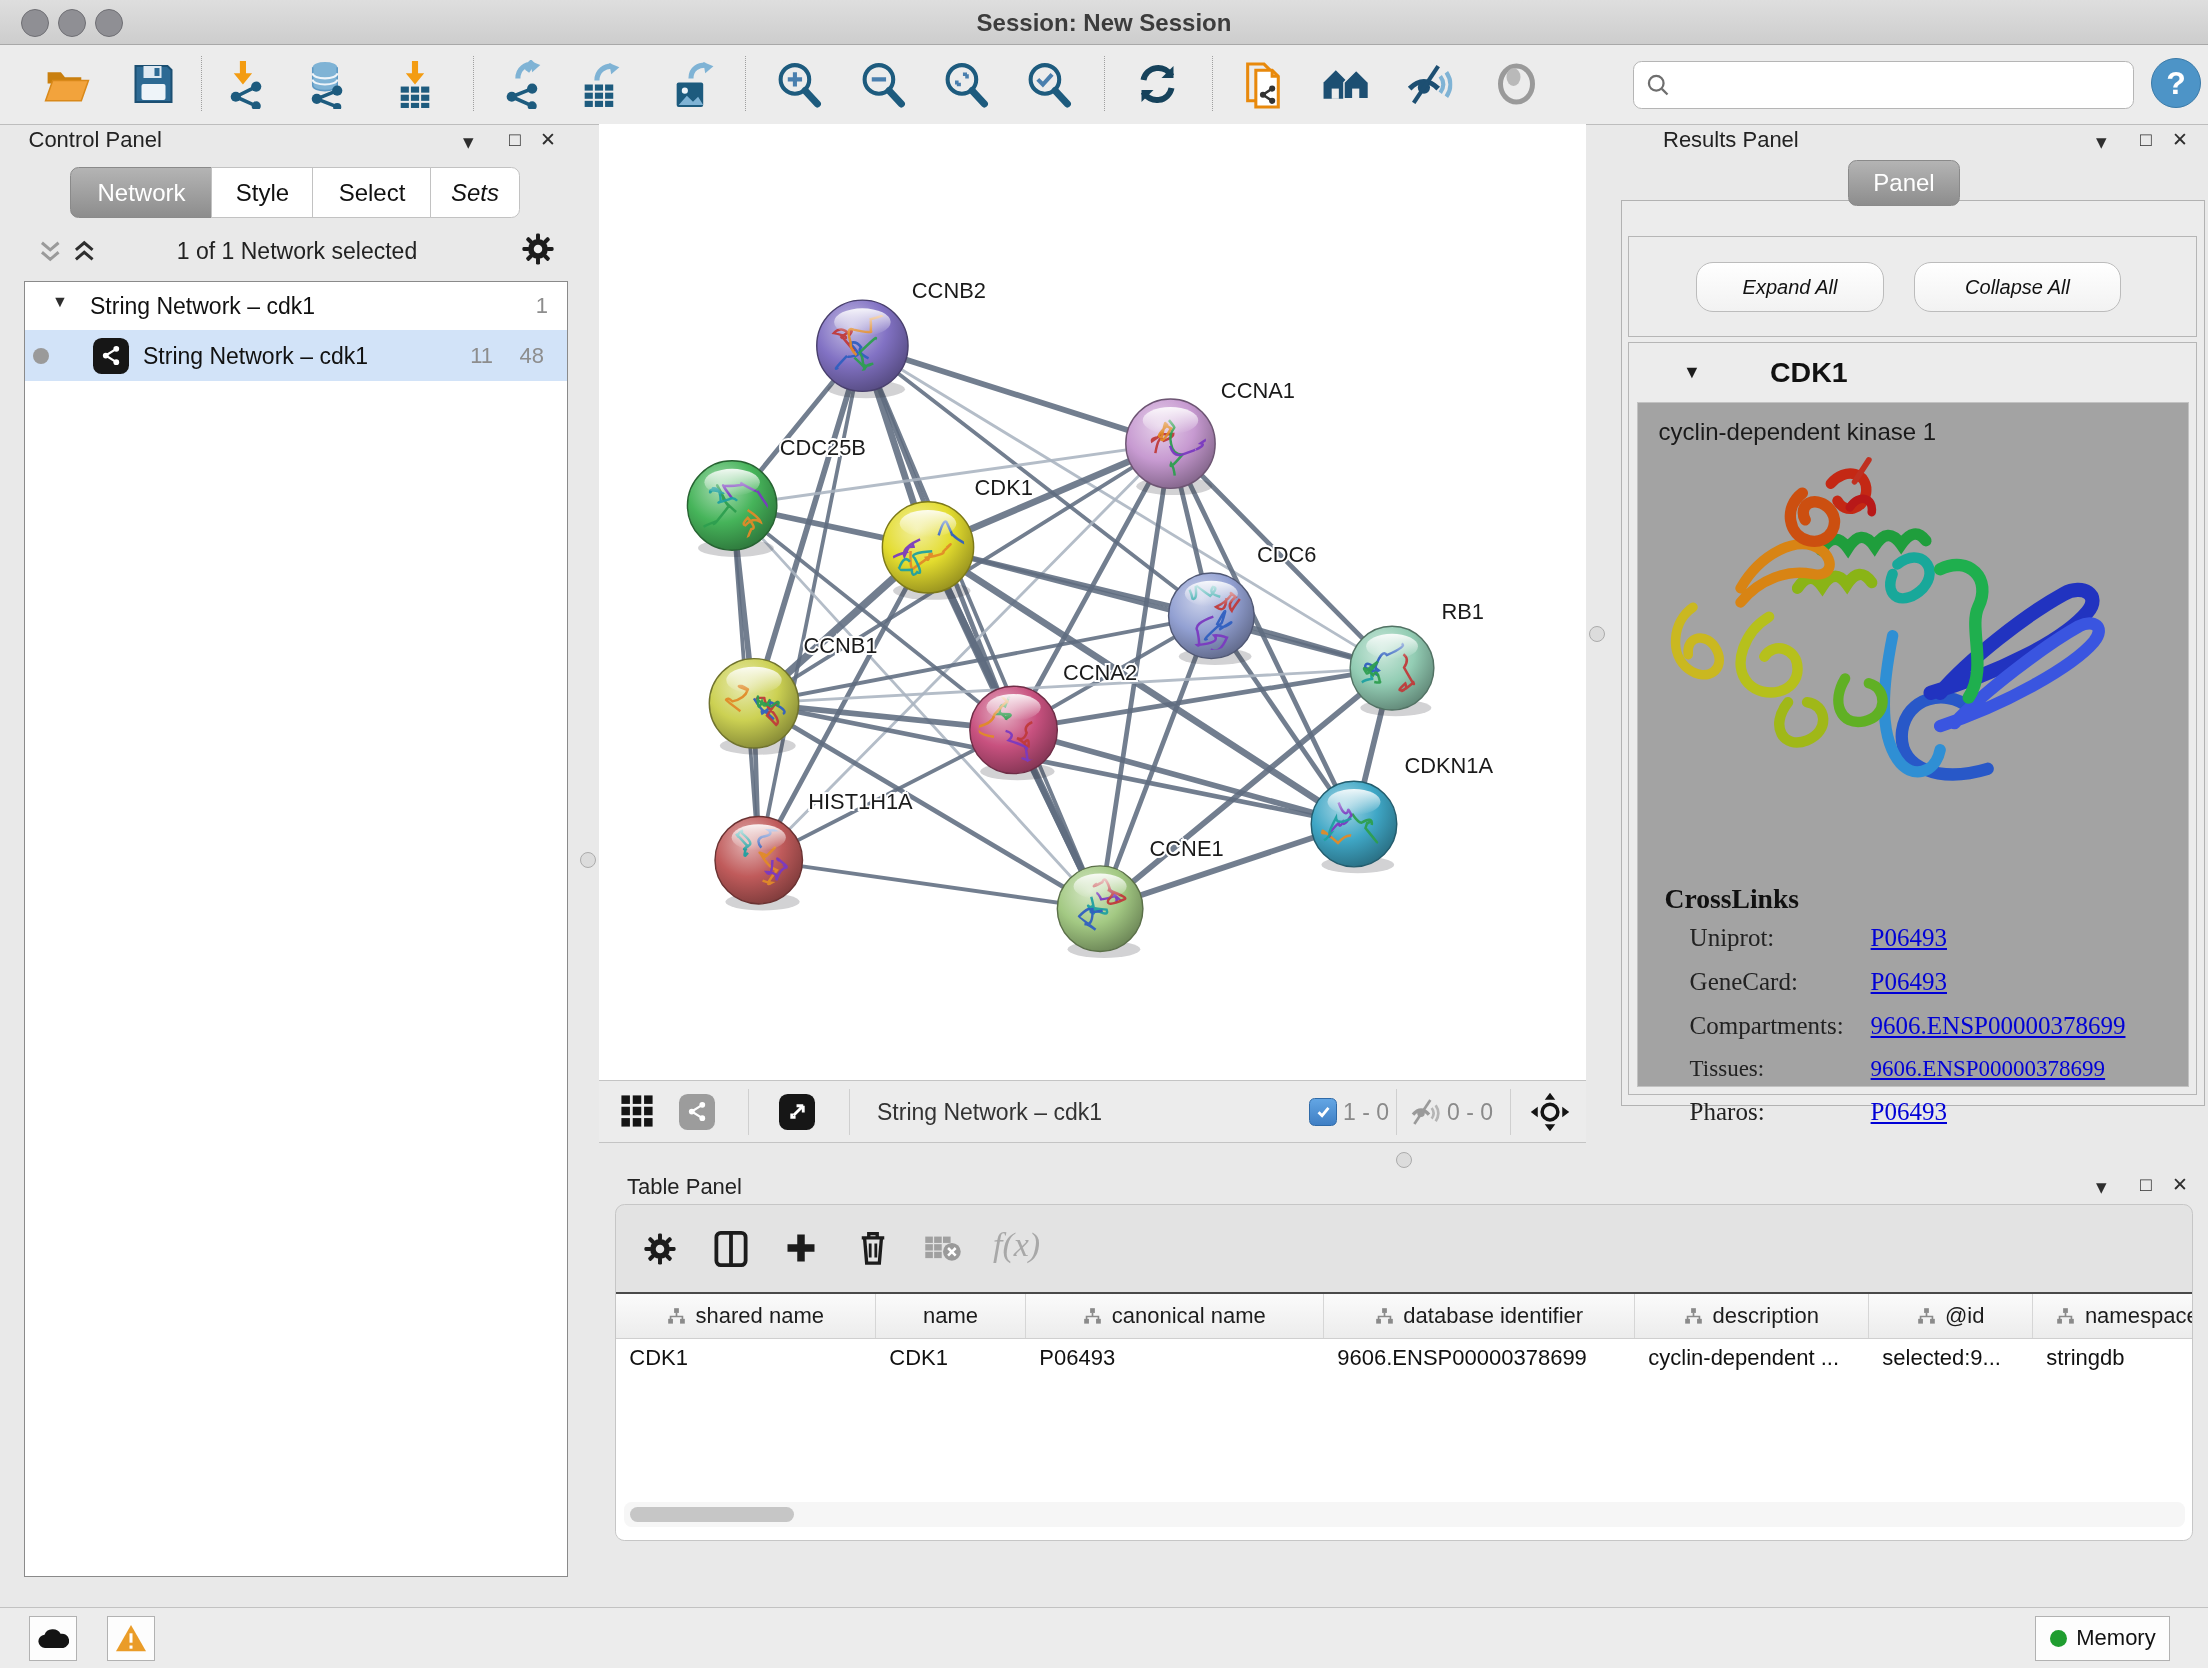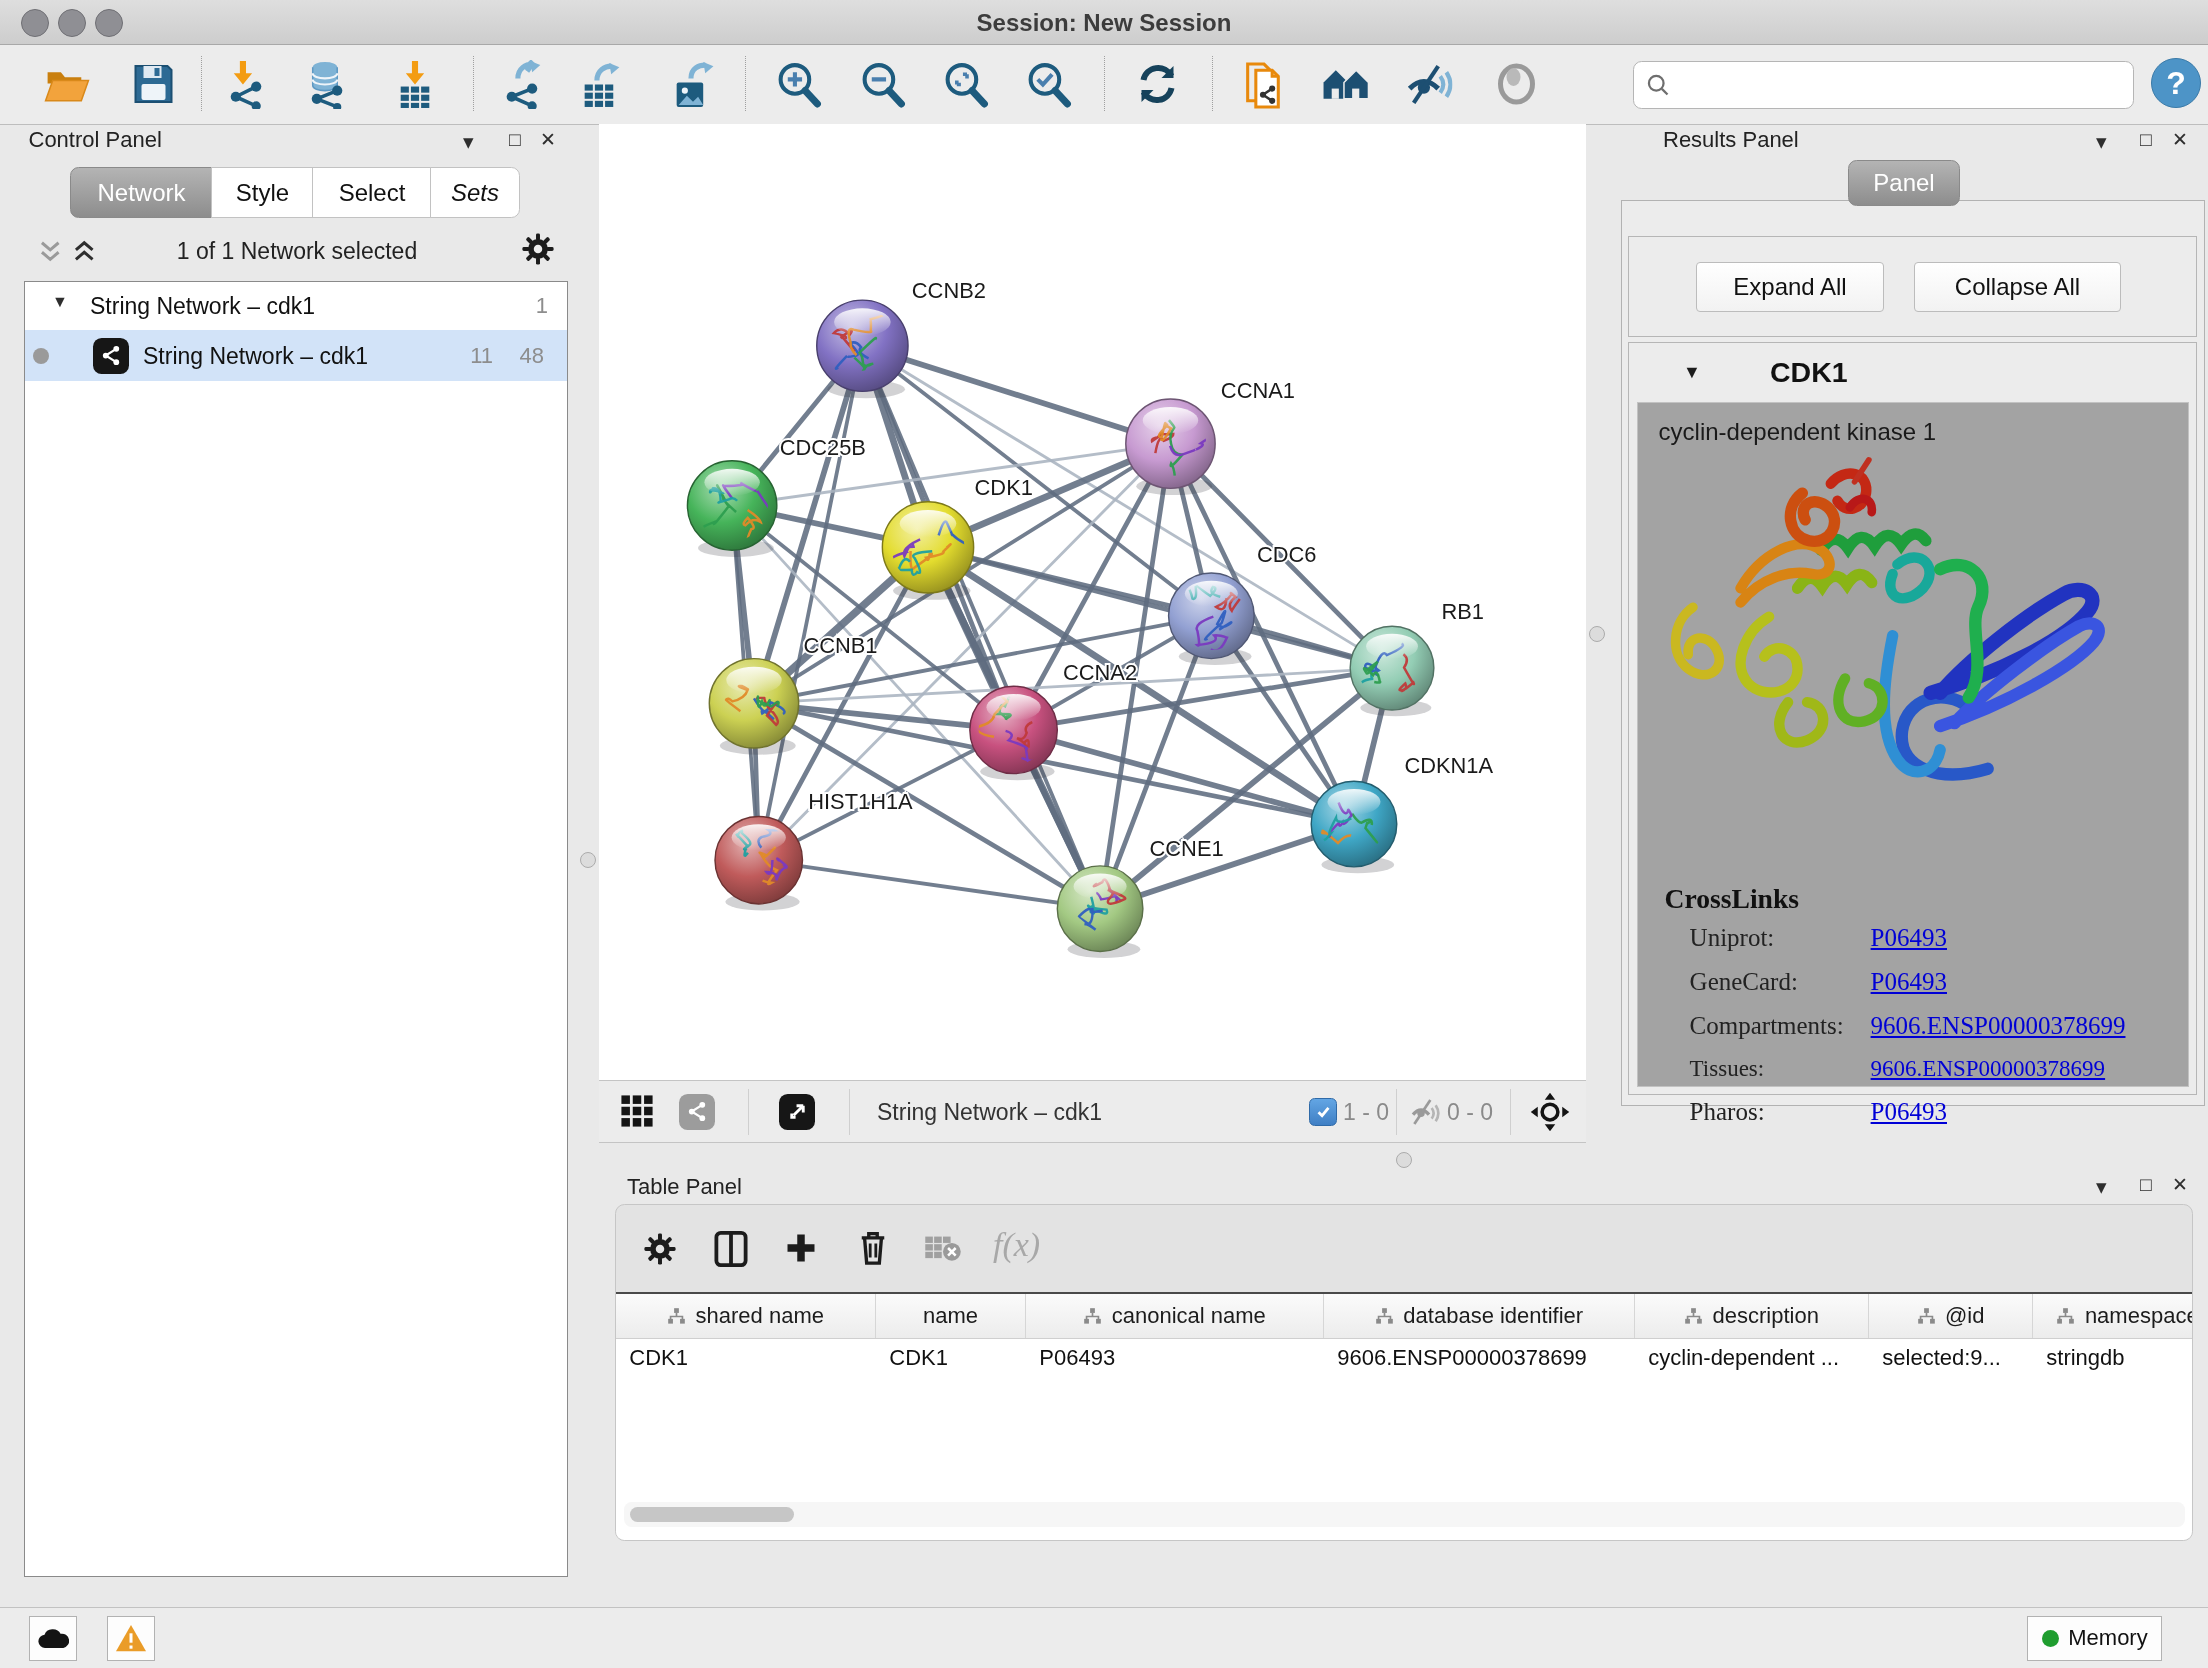--- a/index.html
+++ b/index.html
@@ -50,21 +50,21 @@
   .net-statusbar{position:absolute;left:599px;top:1080px;width:987px;height:61px;background:#ececec;
     border-top:1px solid #c4c4c4;border-bottom:1px solid #c4c4c4;}
   .ns-sep{position:absolute;top:7.6px;height:46px;border-left:1px solid #cfcfcf;}
   .ns-text{position:absolute;font-size:23px;color:#333;top:50%;transform:translateY(-50%);}
   .ns-count{position:absolute;font-size:23px;color:#8a8a8a;top:50%;transform:translateY(-50%);}
   .checkbox{position:absolute;width:26px;height:26px;border-radius:5.7px;top:50%;transform:translateY(-50%);
     background:linear-gradient(#63a6e4,#3f7fc4);border:1px solid #2f6aa8;display:flex;align-items:center;justify-content:center;}
   .splitter-dot{position:absolute;width:14.3px;height:14.3px;border-radius:50%;background:#dcdcdc;border:1px solid #ababab;}
   
   .btn{position:absolute;background:linear-gradient(#ffffff,#f2f2f2);border:1px solid #bcbcbc;
-    border-radius:4px;font-size:24px;color:#111;display:flex;align-items:center;justify-content:center;}
+    border-radius:17px;font-size:20px;color:#111;display:flex;align-items:center;justify-content:center;font-style:italic;}
   .string-tab{position:absolute;left:1848px;top:160px;width:110px;height:44px;border-radius:8.6px;
     background:linear-gradient(#b4b4b4,#8d8d8d);border:1px solid #8a8a8a;color:#fff;font-size:24px;
     display:flex;align-items:center;justify-content:center;}
   .serif{font-family:"Liberation Serif","DejaVu Serif",serif;}
   .xlink{color:#0000d6;text-decoration:underline;}
   
   .tp-box{position:absolute;left:615px;top:1204px;width:1576px;height:335px;border:1px solid #c6c6c6;
     border-radius:9.5px;background:#e3e3e3;overflow:hidden;}
   .tp-toolbar{position:absolute;left:0;top:0;width:100%;height:87px;}
   .tp-table{position:absolute;left:0;top:87px;width:100%;height:248px;background:#fff;border-top:2.9px solid #4a4a4a;}
@@ -76,21 +76,21 @@
   .td{display:flex;align-items:center;padding-left:13.3px;font-size:22px;color:#111;box-sizing:border-box;
     overflow:hidden;white-space:nowrap;flex:none;}
   .hscroll{position:absolute;left:7.6px;top:297px;width:1561px;height:25px;background:#f6f6f6;border-radius:7.6px;}
   .hthumb{position:absolute;left:6.7px;top:4.8px;width:164px;height:15px;border-radius:7.6px;background:#c6c6c6;}
   .bottom-tab{height:42px;display:flex;align-items:center;justify-content:center;background:#fff;
     border:1px solid #c2c2c2;font-size:24px;color:#111;padding:0 21px;}
   
   .statusbar{position:absolute;left:0;top:1607px;width:100%;height:61px;background:#ececec;border-top:1px solid #c2c2c2;}
   .sb-btn{position:absolute;top:7.6px;width:46px;height:43px;background:#fdfdfd;border:1.9px solid #b2b2b2;
     display:flex;align-items:center;justify-content:center;}
-  .memory-btn{position:absolute;right:46px;top:7.6px;height:43px;background:#fdfdfd;border:1.9px solid #b2b2b2;
+  .memory-btn{position:absolute;right:38px;top:7.6px;height:43px;background:#fdfdfd;border:1.9px solid #b2b2b2;
     display:flex;align-items:center;gap:9.5px;padding:0 13.3px;font-size:22px;color:#111;}
   .dot-green{width:17px;height:17px;border-radius:50%;background:#1f9d2f;}
 </style>
 </head>
 <body>
 
 <div class="window">
 
   <div class="titlebar">
     <span class="tl" style="left:21px;"></span>

